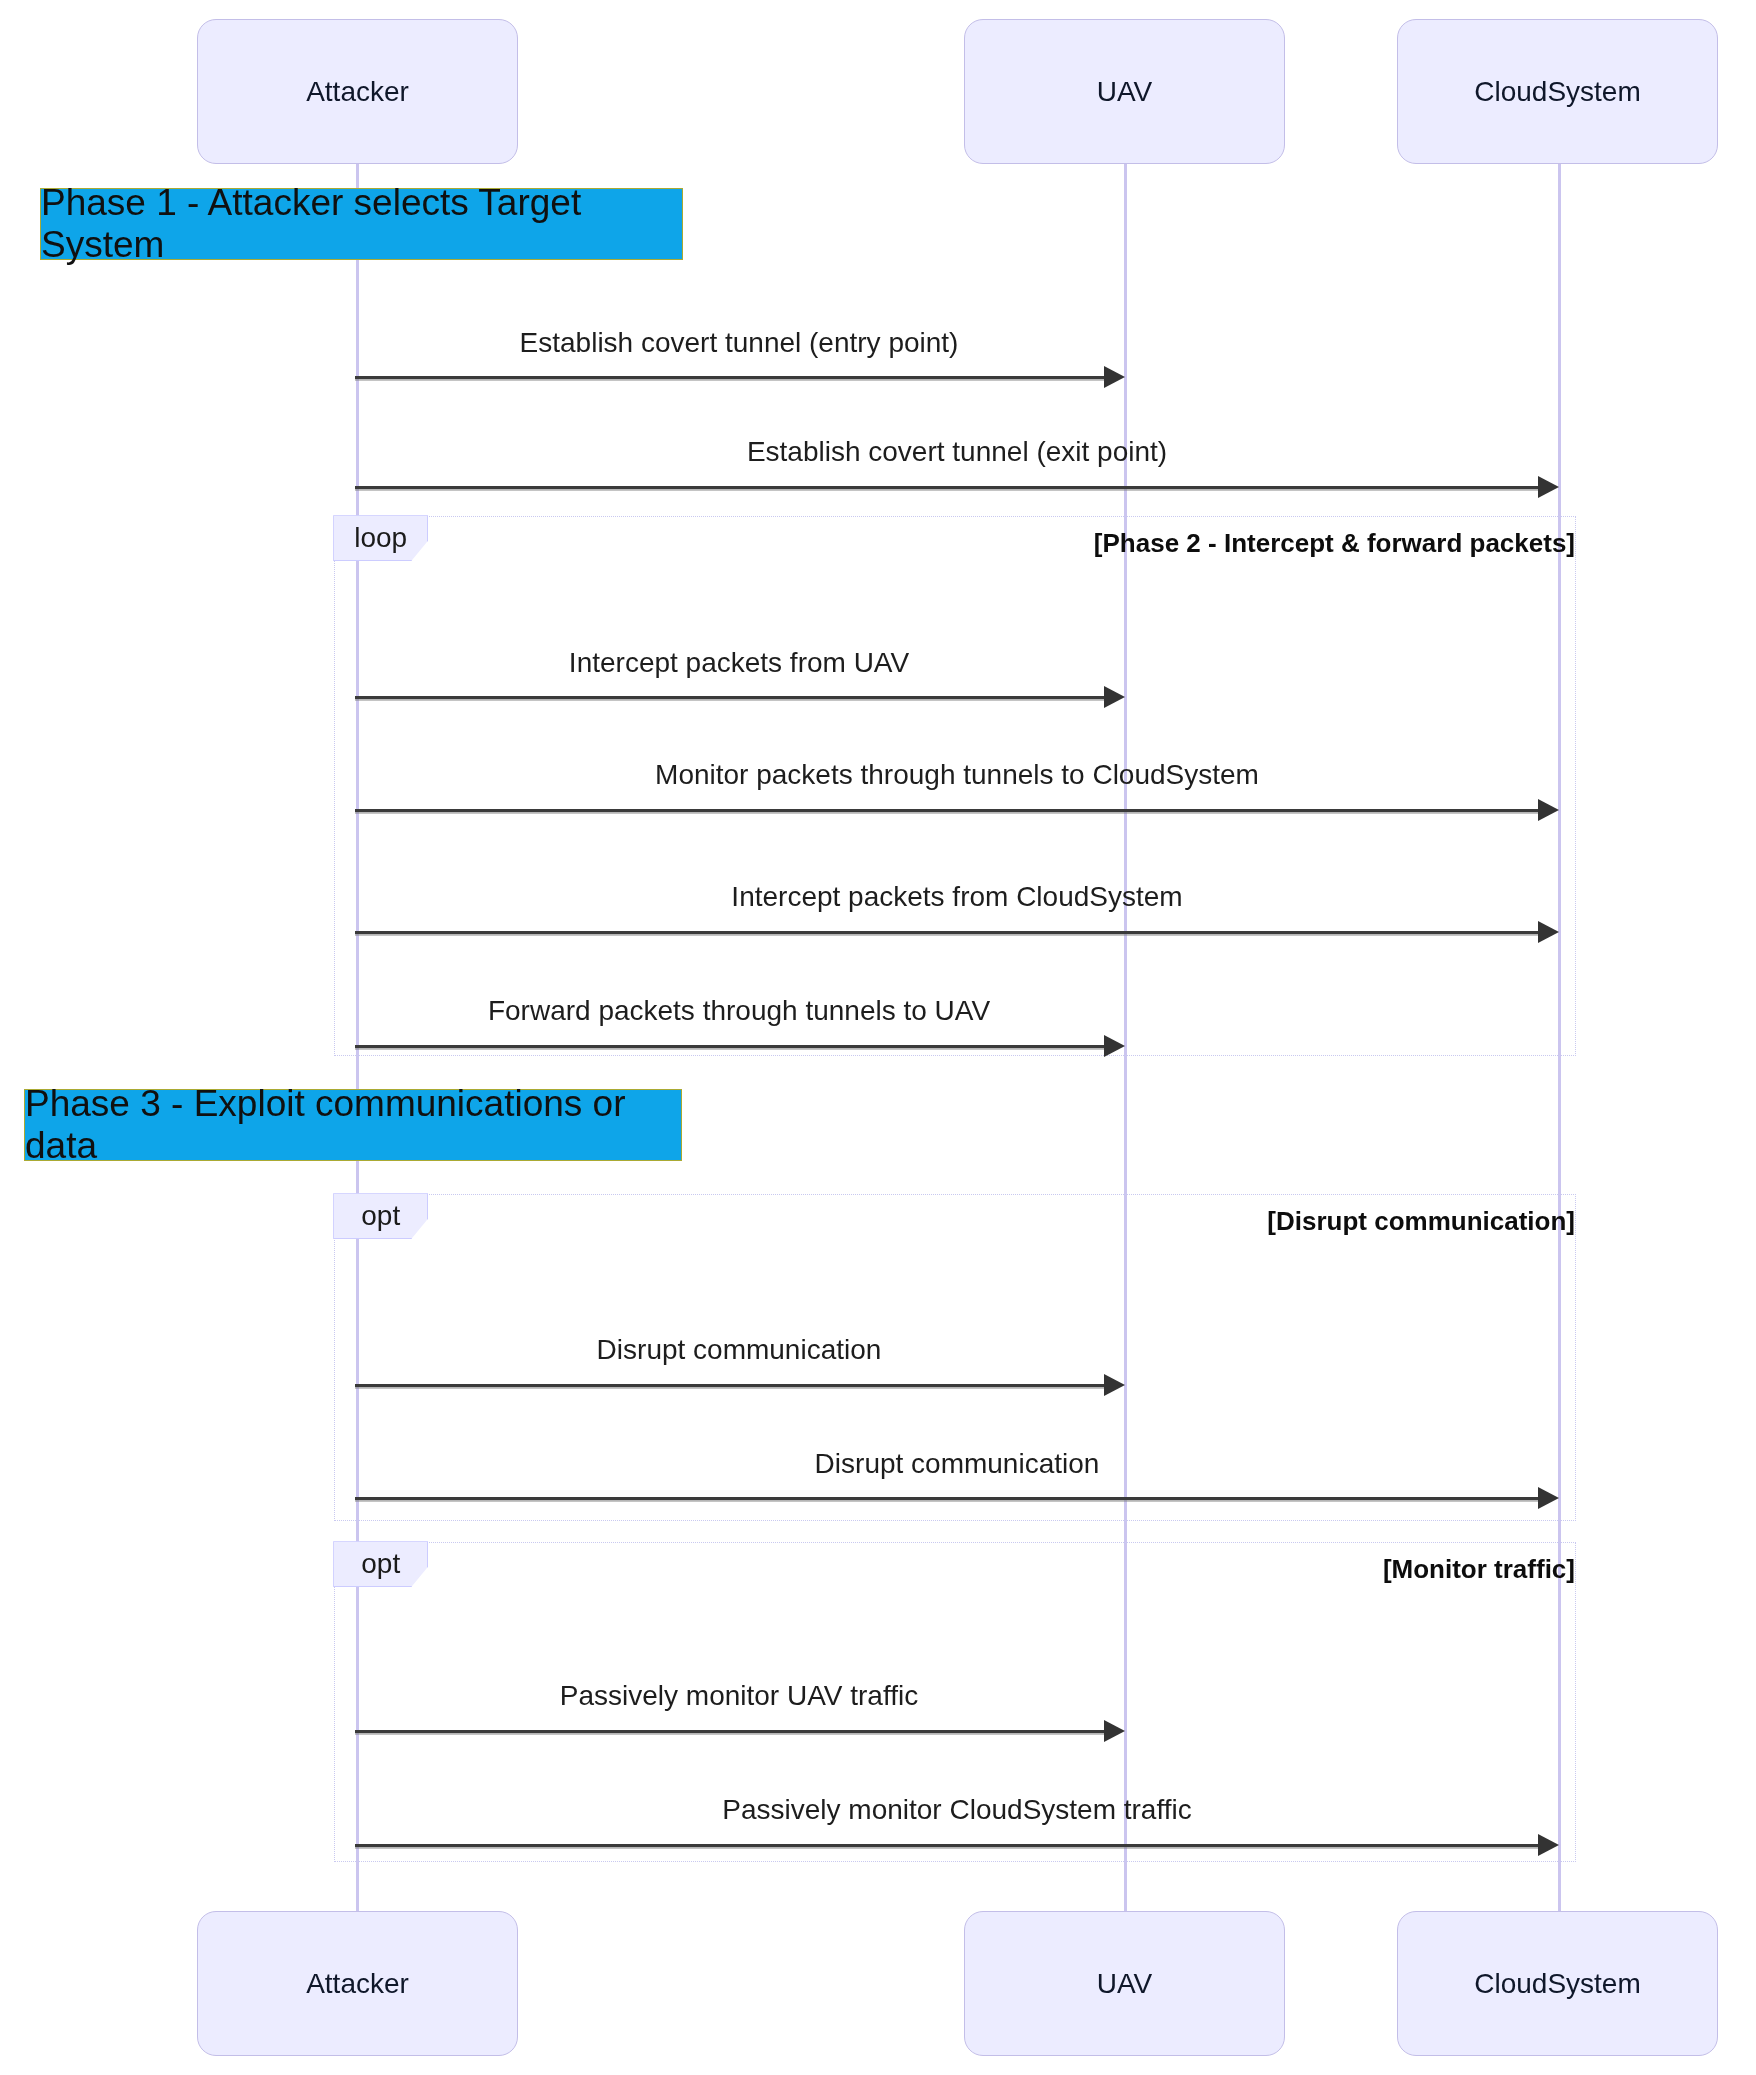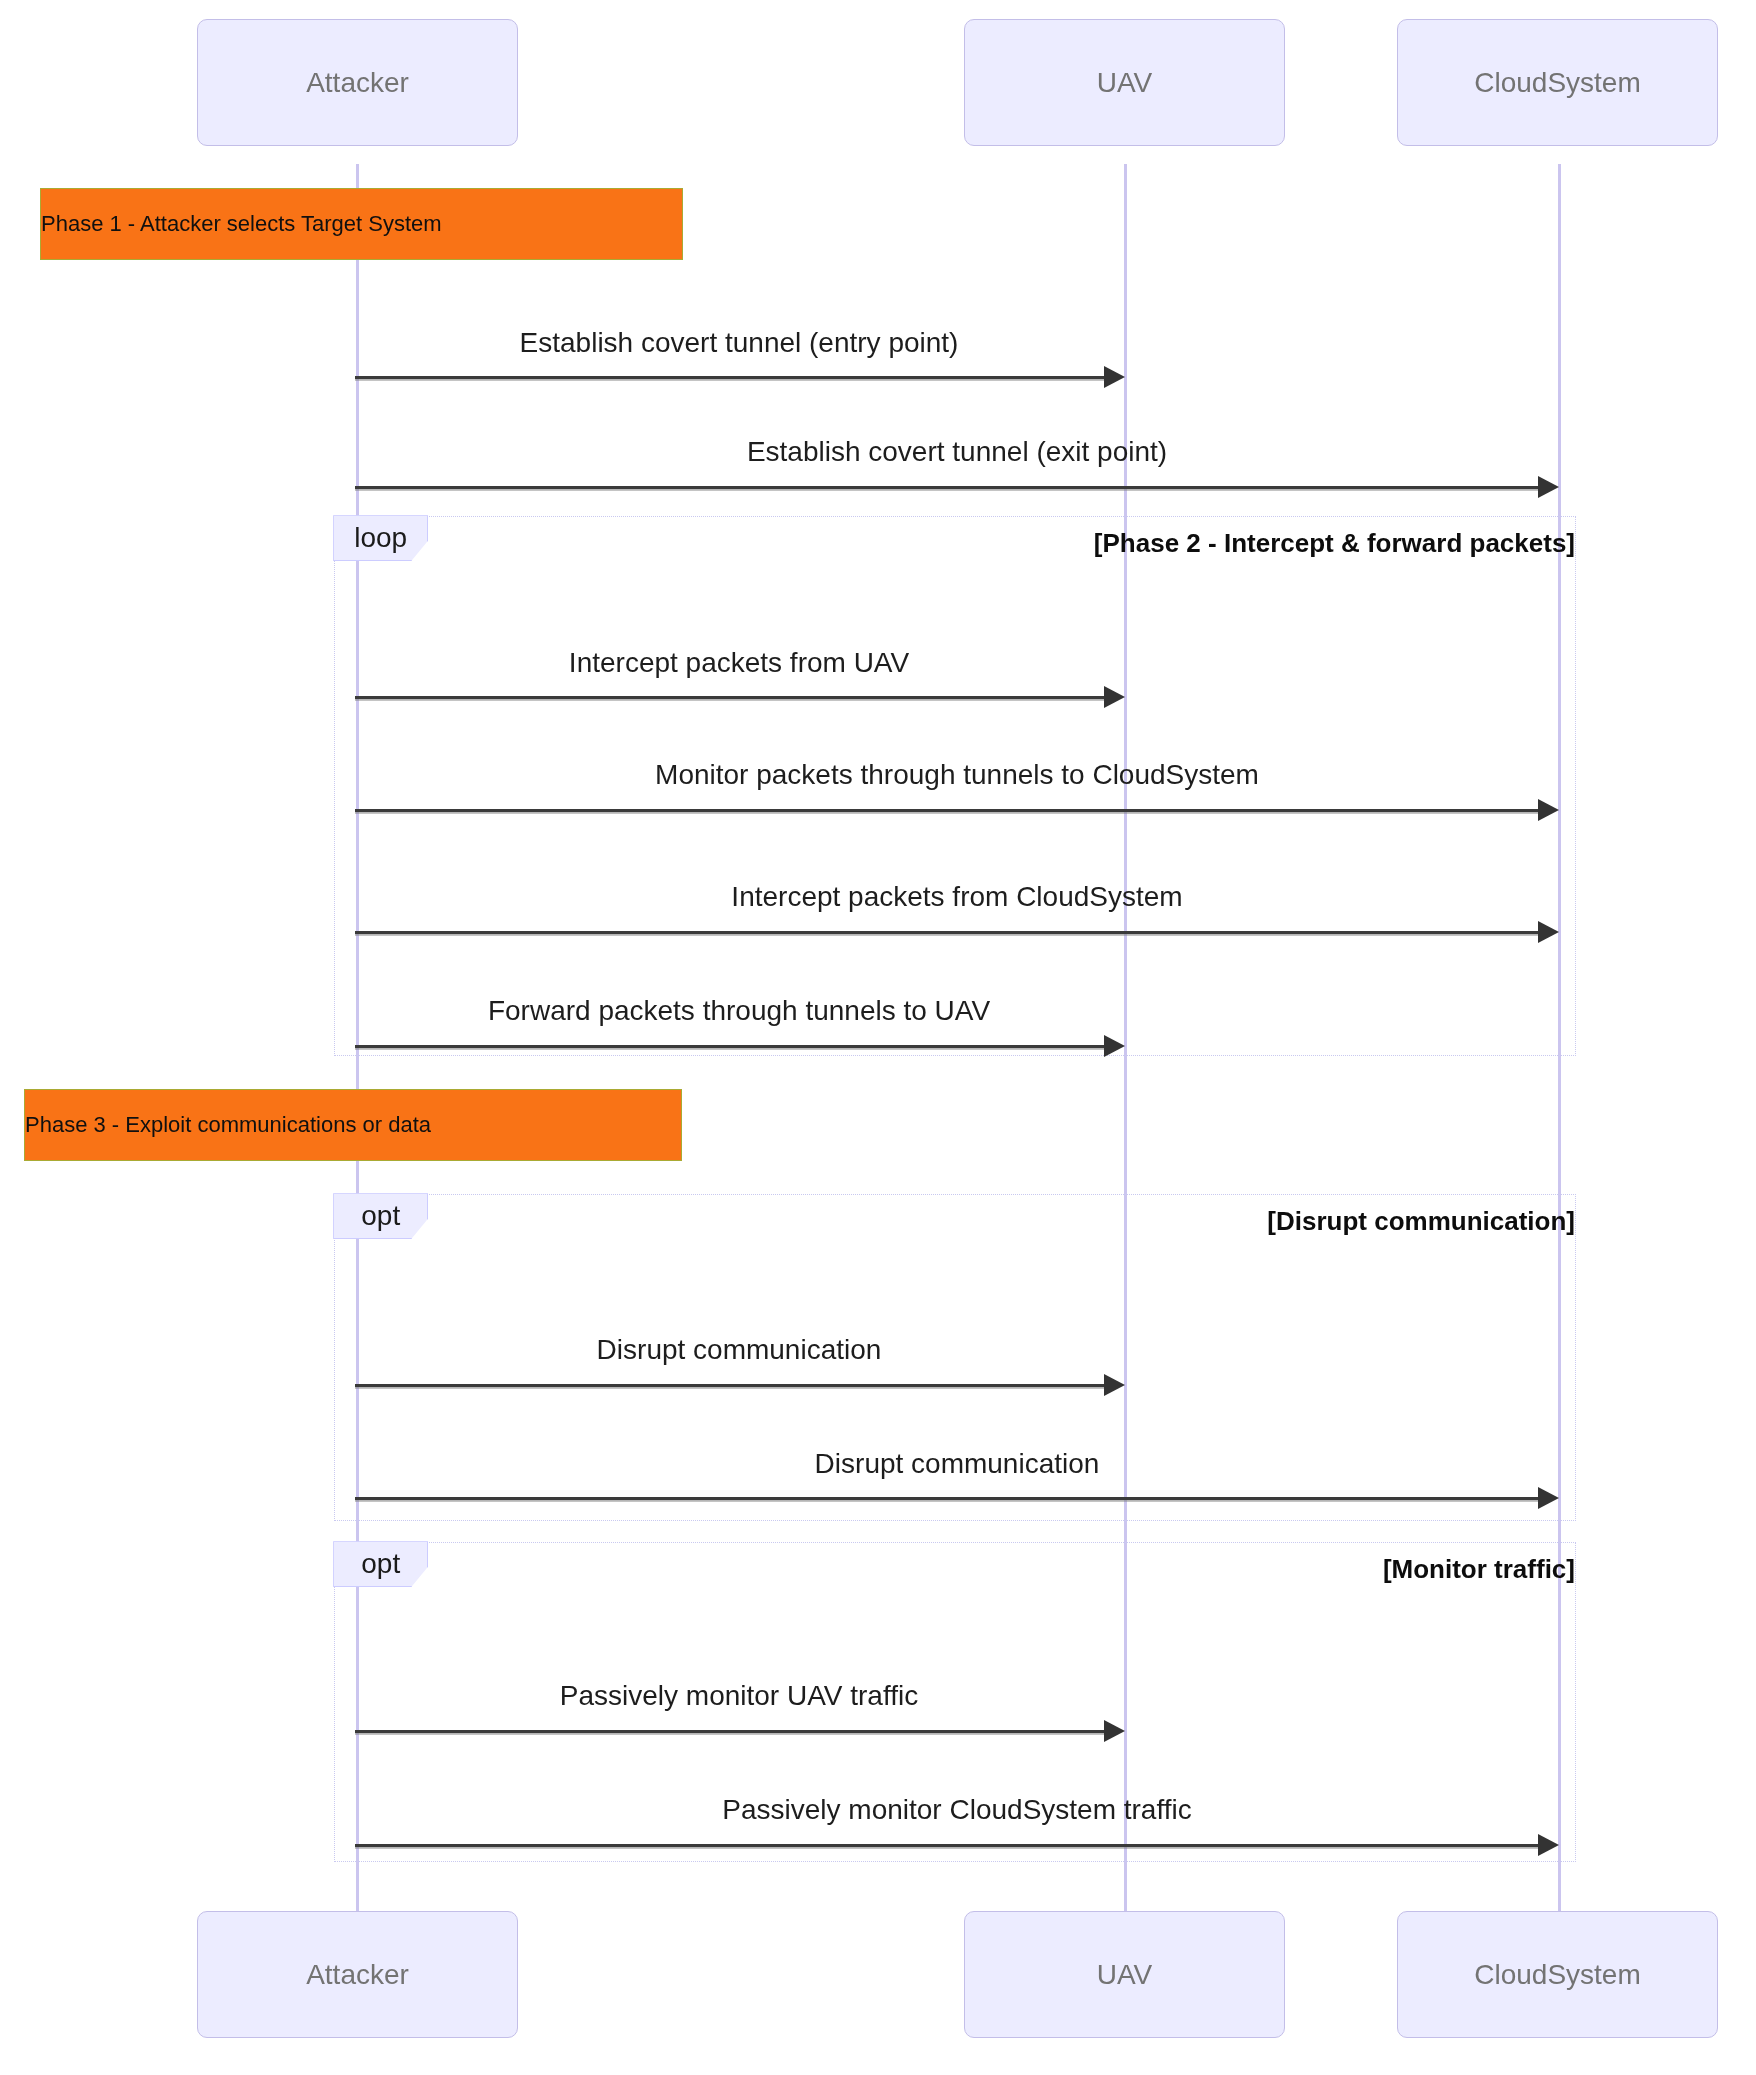--- a/index.html
+++ b/index.html
@@ -2,29 +2,29 @@
 <html style="font-size:14px"><head>
 <meta charset="utf-8">
 <style>
   html,body{margin:0;padding:0;background:#fff;}
   .diagram{
     position:relative;width:1756px;height:2075px;background:#fff;
     font-family:"Liberation Sans","DejaVu Sans",sans-serif;overflow:hidden;
   }
   .lifeline{position:absolute;width:2.6px;background:#CBC5EF;}
   .actor{
-    position:absolute;width:321px;height:127px;background:#ECECFF;
-    border:1.8px solid #C3BEE8;border-radius:10px;box-sizing:border-box;
+    position:absolute;width:321px;height:145px;background:#ECECFF;
+    border:1.8px solid #C3BEE8;border-radius:19px;box-sizing:border-box;
     display:flex;align-items:center;justify-content:center;
-    font-size:28px;color:#737373;
+    font-size:28px;color:#0f172a;
   }
   .note{
-    position:absolute;background:#f97316;border:1.8px solid #AAAA33;
+    position:absolute;background:#0ea5e9;border:1.8px solid #AAAA33;
     box-sizing:border-box;display:flex;align-items:center;
-    font-size:22px;color:#101010;
+    font-size:37px;color:#101010;
   }
   .frag{position:absolute;border:1.8px dotted #C9C9F0;box-sizing:border-box;}
   .frag-label{
     position:absolute;left:-1.8px;top:-1.8px;width:95px;height:46px;
     background:#ECECFF;border:0.9px solid #CCCCFF;box-sizing:border-box;
     display:flex;align-items:center;justify-content:center;
     font-size:28px;color:#1b1b1b;
     clip-path:polygon(0 0,100% 0,100% 55%,82% 100%,0 100%);
   }
   .frag-title{

